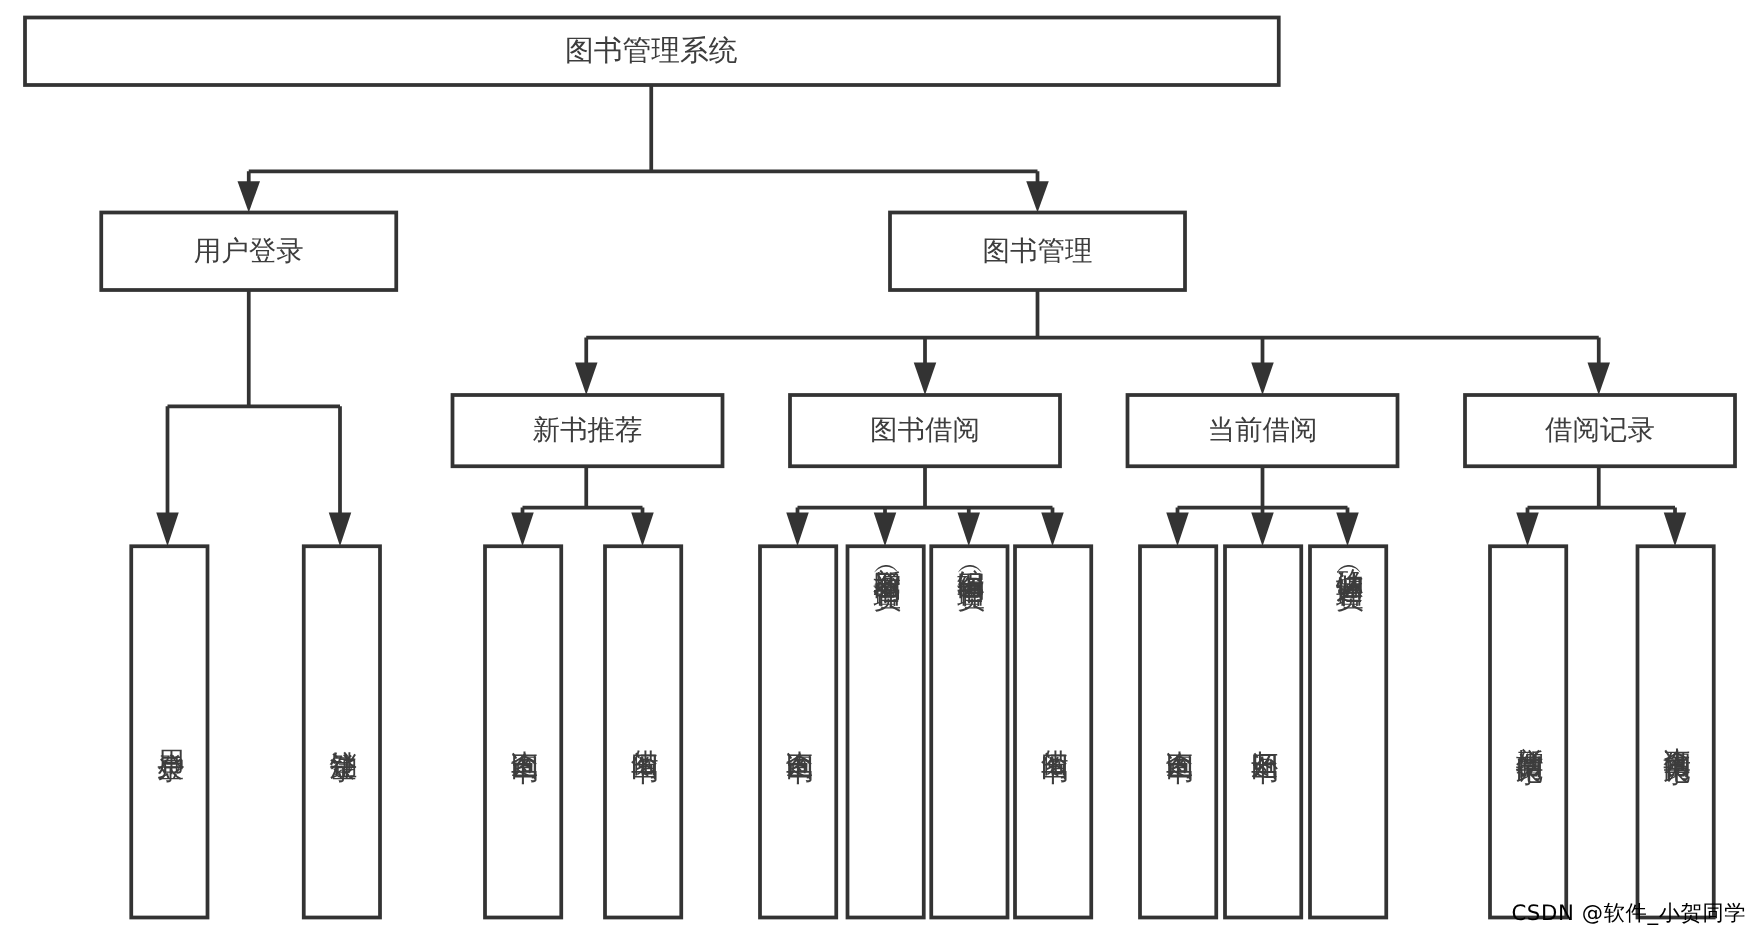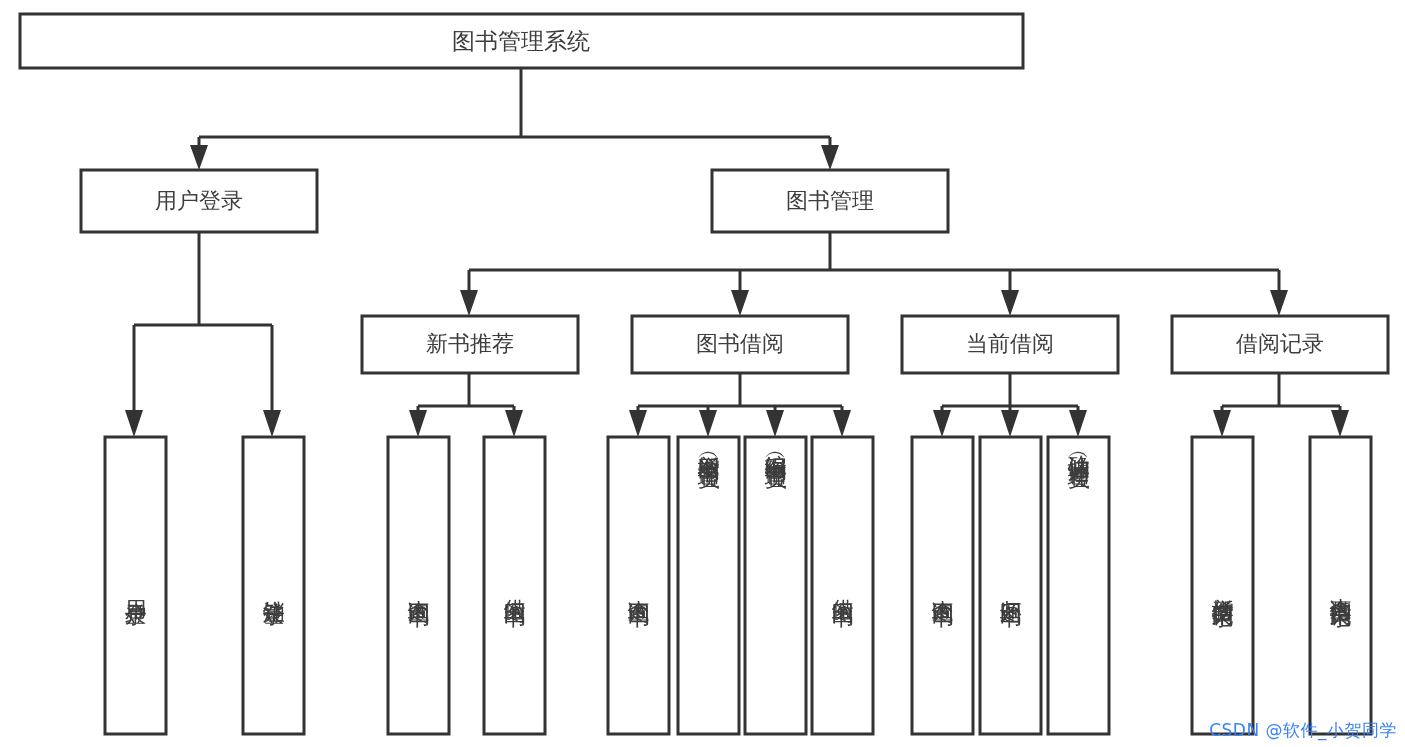--- a/index.html
+++ b/index.html
@@ -68,21 +68,21 @@
     letter-spacing: 2px;
     color: #3d3d3d;
     white-space: nowrap;
   }
   .watermark {
     position: absolute;
     right: 8px;
     bottom: 5px;
     font-family: "DejaVu Sans", "Liberation Sans", sans-serif;
     font-size: 17px;
-    color: #3b82f6;
+    color: #000000;
     white-space: nowrap;
     letter-spacing: 0.5px;
   }
 </style>
 </head>
 <body>
 
 <div id="diagram-root">
 
   <svg class="canvas" viewBox="0 0 1405 747" xmlns="http://www.w3.org/2000/svg">

